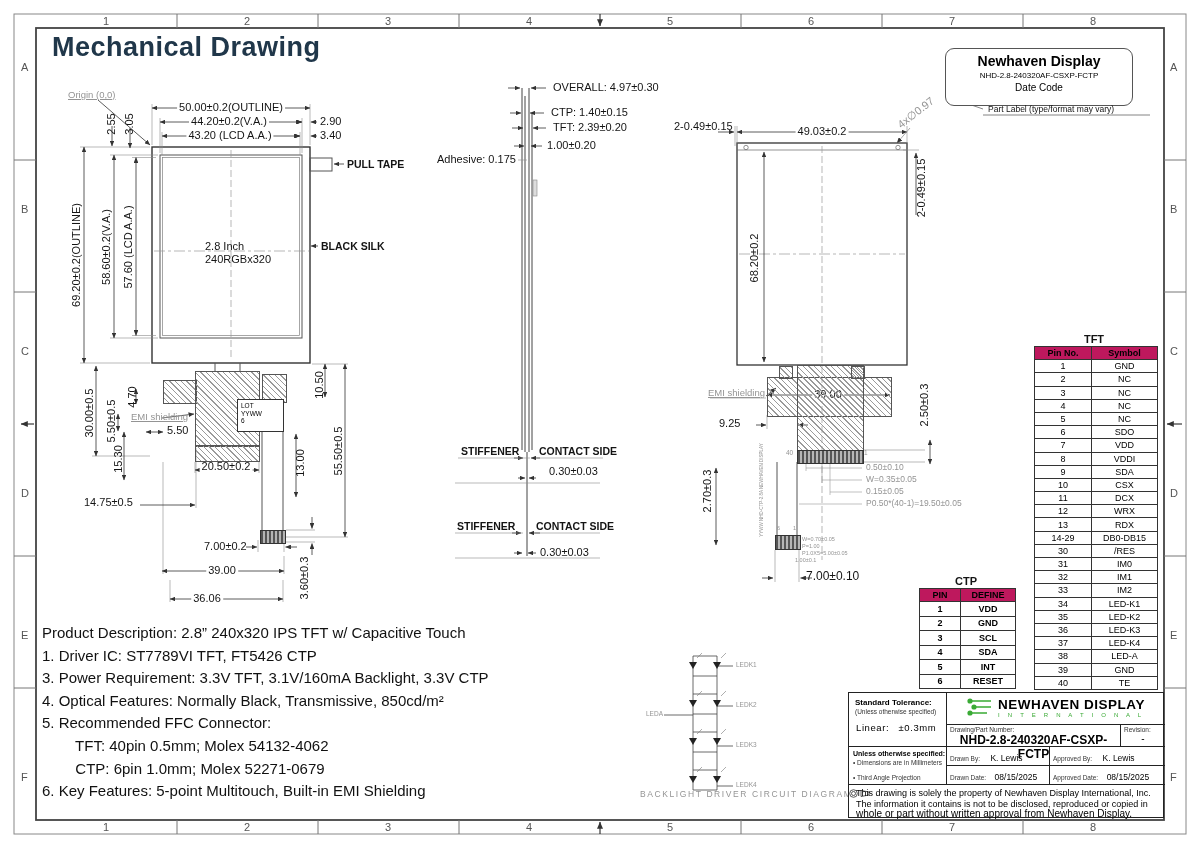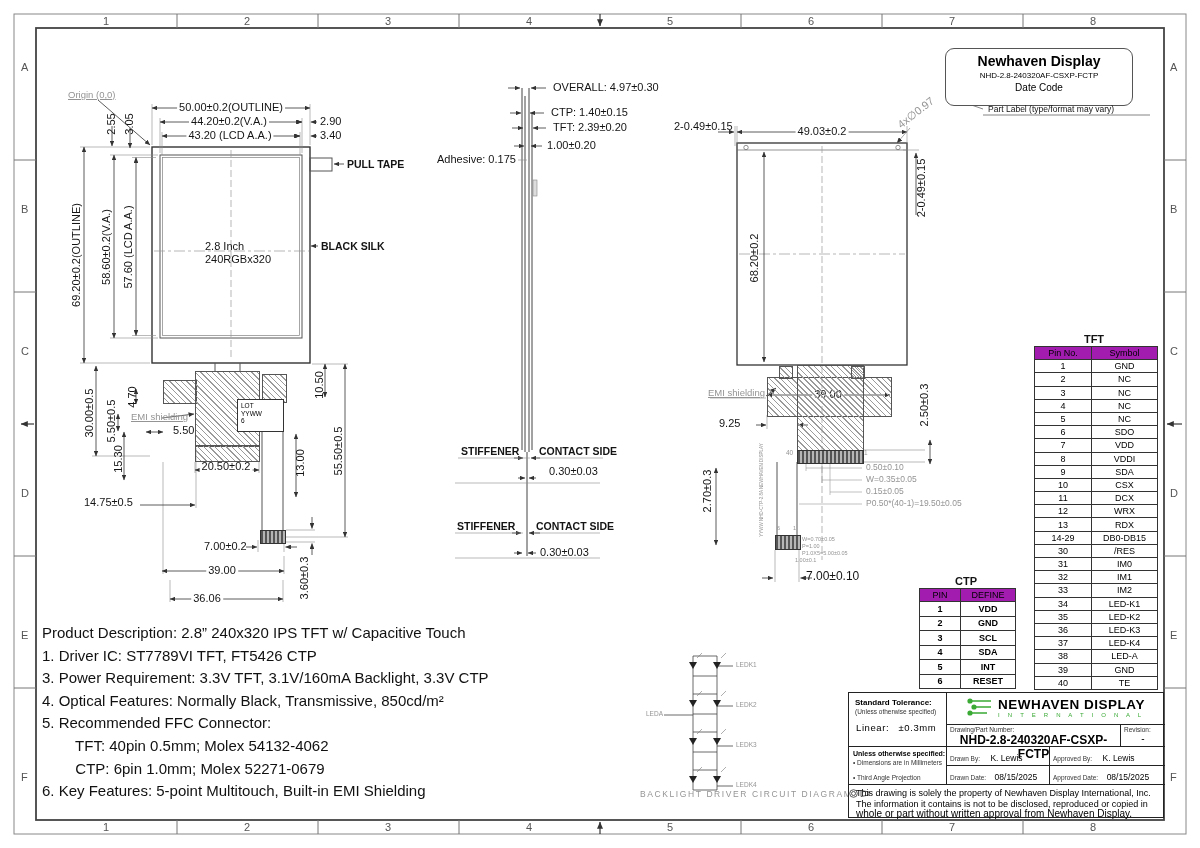--- a/index.html
+++ b/index.html
@@ -19,21 +19,21 @@
   .gridnum{font-size:11px;color:#555;}
   .hatch{position:absolute;border:1px solid #555;
          background:repeating-linear-gradient(45deg,rgba(0,0,0,0) 0 3px,#9a9a9a 3px 4px);}
   .xconn{position:absolute;border:1px solid #333;
          background:repeating-linear-gradient(90deg,#555 0 2px,#b5b5b5 2px 4px);}
   .whitebox{position:absolute;background:#fff;border:1px solid #333;}
   .plabel{position:absolute;border:1.3px solid #555;border-radius:9px;text-align:center;background:#fff;}
   .pin-tbl{border-collapse:collapse;background:#fff;}
   .pin-tbl th,.pin-tbl td{border:1px solid #333;font-size:9px;text-align:center;
         padding:0 3px;height:12.2px;line-height:10px;white-space:nowrap;}
-  .pin-tbl th{background:#a21caf;font-weight:normal;}
+  .pin-tbl th{background:#be185d;font-weight:bold;}
   #ctp-table td{font-weight:600;height:13.5px;}
   .tb-cell{position:absolute;box-sizing:border-box;}
   .tb-lab{font-size:6.5px;color:#333;}
   .desc-line{white-space:pre;font-size:15px;color:#111;}
 </style>
 </head>
 <body>
 
 <div id="sheet">
 
@@ -330,20 +330,21 @@
   <span class="lb gridnum" style="left:21px;top:488px">D</span>
   <span class="lb gridnum" style="left:21px;top:630px">E</span>
   <span class="lb gridnum" style="left:21px;top:772px">F</span>
   <span class="lb gridnum" style="left:1170px;top:62px">A</span>
   <span class="lb gridnum" style="left:1170px;top:204px">B</span>
   <span class="lb gridnum" style="left:1170px;top:346px">C</span>
   <span class="lb gridnum" style="left:1170px;top:488px">D</span>
   <span class="lb gridnum" style="left:1170px;top:630px">E</span>
   <span class="lb gridnum" style="left:1170px;top:772px">F</span>
 
+  <span class="lb title" style="left:52px;top:33px">Mechanical Drawing</span>
 
   <div class="plabel" style="left:945px;top:48px;width:186px;height:52px;padding-top:4px">
     <div style="font-size:14px;font-weight:bold">Newhaven Display</div>
     <div style="font-size:8px;margin-top:2px">NHD-2.8-240320AF-CSXP-FCTP</div>
     <div style="font-size:10px;margin-top:2px">Date Code</div>
   </div>
   <span class="lb s8" style="left:988px;top:105px">Part Label (type/format may vary)</span>
 
   <span class="lb s9 gr un" style="left:68px;top:90px">Origin (0,0)</span>
   <span class="lb cx bg" style="left:231px;top:102px">50.00±0.2(OUTLINE)</span>
@@ -357,21 +358,21 @@
   <span class="lb rot" style="left:107px;top:247px">58.60±0.2(V.A.)</span>
   <span class="lb rot" style="left:129px;top:247px">57.60 (LCD A.A.)</span>
   <span class="lb s10" style="left:347px;top:159px;font-weight:bold">PULL TAPE</span>
   <span class="lb s10" style="left:321px;top:241px;font-weight:bold">BLACK SILK</span>
   <span class="lb" style="left:205px;top:241px">2.8 Inch</span>
   <span class="lb" style="left:205px;top:254px">240RGBx320</span>
   <span class="lb rot" style="left:90px;top:413px">30.00±0.5</span>
   <span class="lb rot" style="left:112px;top:421px">5.50±0.5</span>
   <span class="lb rot" style="left:133px;top:397px">4.70</span>
   <span class="lb s9 gr un" style="left:131px;top:412px">EMI shielding</span>
-  <span class="lb" style="left:173px;top:425px">5.50</span>
+  <span class="lb" style="left:167px;top:425px">5.50</span>
   <span class="lb rot" style="left:119px;top:459px">15.30</span>
   <span class="lb" style="left:84px;top:497px">14.75±0.5</span>
   <span class="lb cx bg" style="left:226px;top:461px">20.50±0.2</span>
   <span class="lb rot" style="left:301px;top:463px">13.00</span>
   <span class="lb rot" style="left:339px;top:451px">55.50±0.5</span>
   <span class="lb rot" style="left:320px;top:385px">10.50</span>
   <span class="lb" style="left:204px;top:541px">7.00±0.2</span>
   <span class="lb cx bg" style="left:222px;top:565px">39.00</span>
   <span class="lb cx bg" style="left:207px;top:593px">36.06</span>
   <span class="lb rot" style="left:305px;top:578px">3.60±0.3</span>

